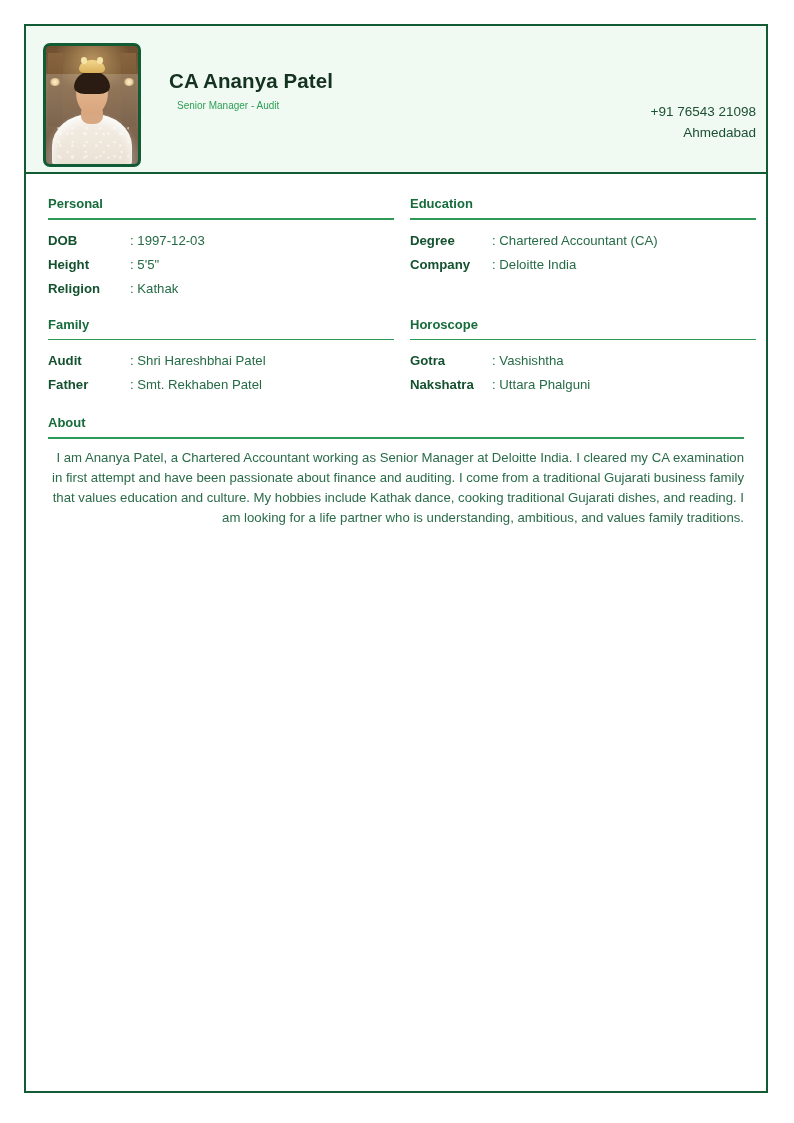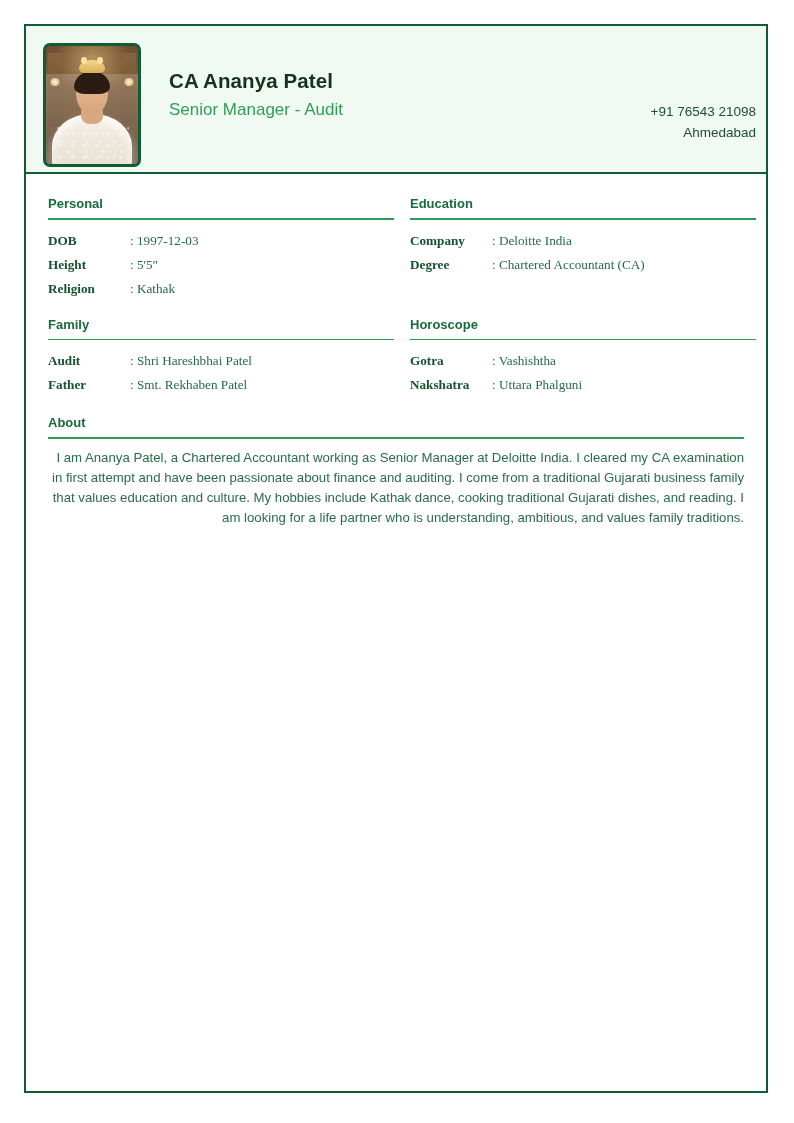--- a/index.html
+++ b/index.html
@@ -168,22 +168,22 @@
     min-width: 0;
   }
   .name {
     margin: 0;
     font-size: 20.5px;
     font-weight: bold;
     color: #14321f;
     letter-spacing: .1px;
   }
   .role {
-    margin: 7px 0 0 0;
-    font-size: 17px;
+    margin: 7px 0 0 8px;
+    font-size: 10px;
     color: #2f9e56;
   }
 
   .contact {
     flex: 0 0 auto;
     text-align: right;
     padding-top: 59px;
     font-size: 13.5px;
     color: #1d4f33;
     line-height: 1.55;
@@ -205,21 +205,21 @@
     font-weight: bold;
     color: #176c3c;
     margin: 0 0 7px 0;
   }
   .rule {
     height: 1.5px;
     background: #2e9a58;
     margin-bottom: 9px;
   }
 
-  .rows { margin-bottom: 16px; font-family: Liberation Serif, serif; }
+  .rows { margin-bottom: 16px; }
   .row {
     display: flex;
     font-size: 13.2px;
     line-height: 24px;
     color: #1d6b3f;
     white-space: nowrap;
   }
   .row .lbl {
     width: 82px;
     flex: 0 0 82px;
@@ -306,26 +306,26 @@
             <span class="val">: Smt. Rekhaben Patel</span>
           </div>
         </div>
       </div>
 
       <div class="col">
         <div class="section-title">Education</div>
         <div class="rule"></div>
         <div class="rows">
           <div class="row">
+            <span class="lbl">Degree</span>
+            <span class="val">: Chartered Accountant (CA)</span>
+          </div>
+          <div class="row">
             <span class="lbl">Company</span>
             <span class="val">: Deloitte India</span>
-          </div>
-          <div class="row">
-            <span class="lbl">Degree</span>
-            <span class="val">: Chartered Accountant (CA)</span>
           </div>
           <div class="row">&nbsp;</div>
         </div>
 
         <div class="section-title">Horoscope</div>
         <div class="rule"></div>
         <div class="rows">
           <div class="row">
             <span class="lbl">Gotra</span>
             <span class="val">: Vashishtha</span>

